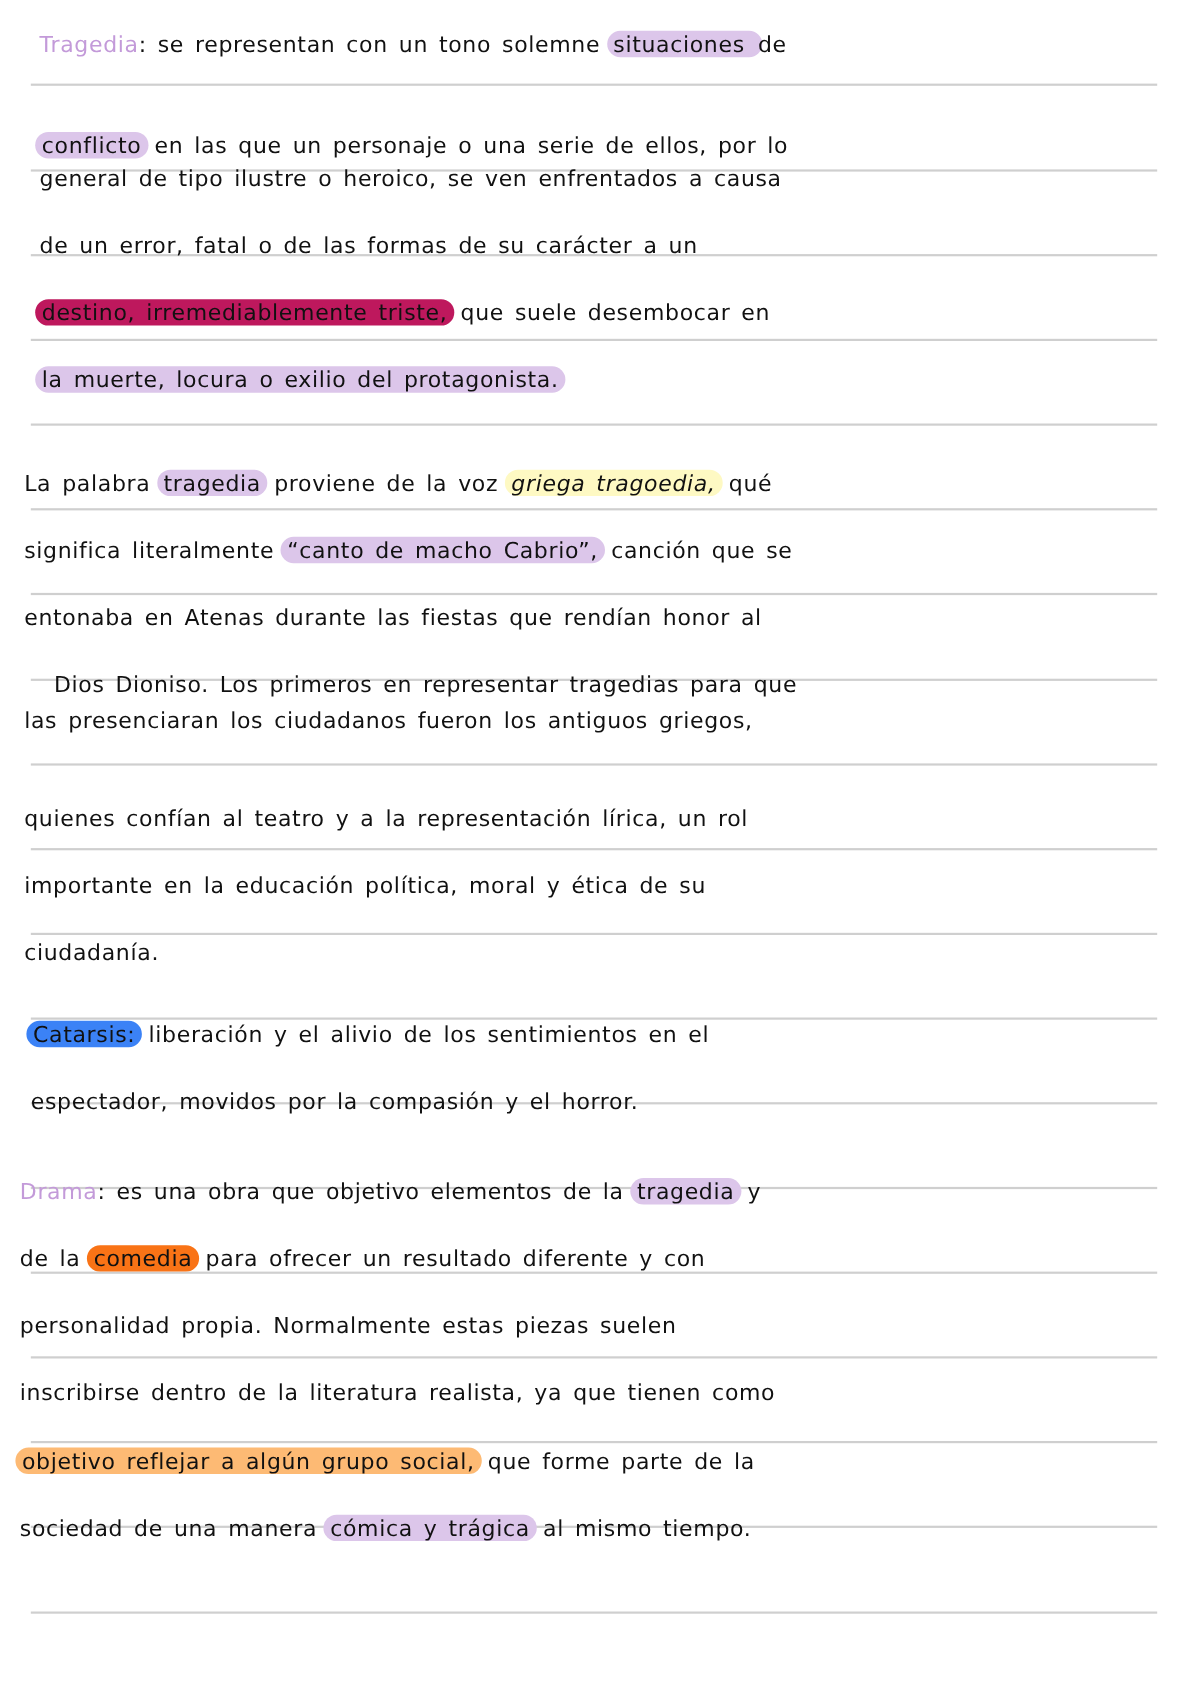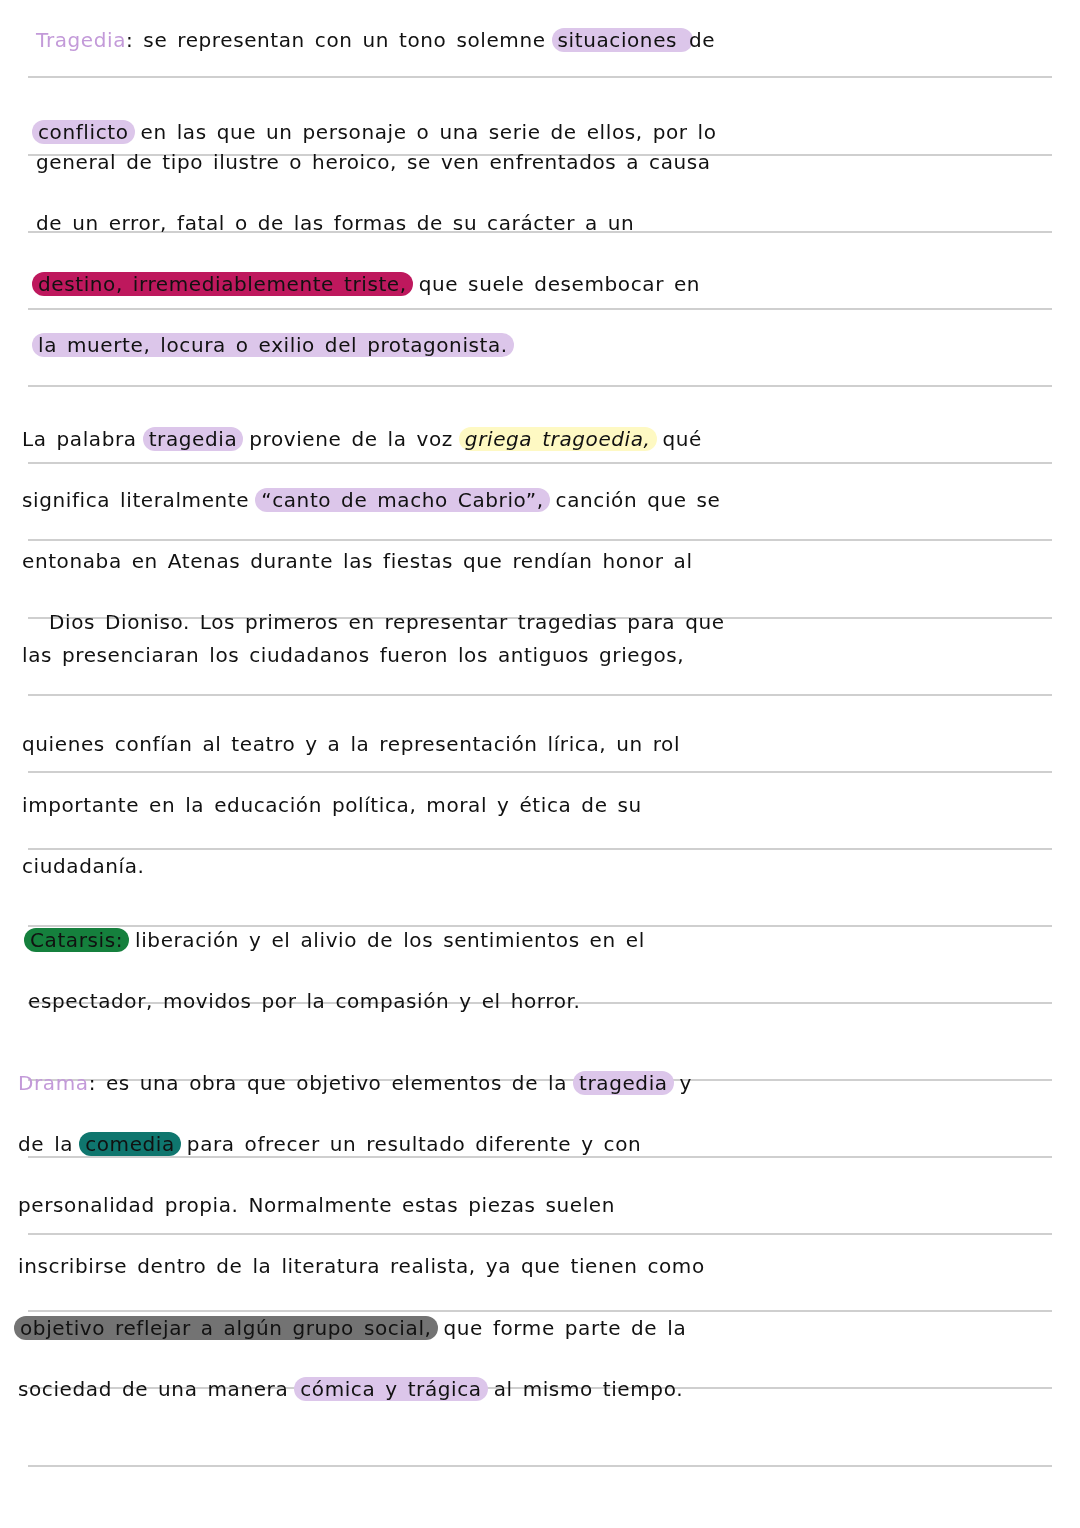--- a/index.html
+++ b/index.html
@@ -49,24 +49,24 @@
       <div class="line" style="top: 419px; left: 22px;"><span>La palabra </span><span class="hl" style="background: rgb(220, 198, 234);">tragedia</span><span> proviene de la voz </span><span class="hl" style="background: #fef9c3; font-style: italic;">griega tragoedia,</span><span> qué</span></div>
       <div class="line" style="top: 480px; left: 22px;"><span>significa literalmente </span><span class="hl" style="background: rgb(220, 198, 234);">“canto de macho Cabrio”,</span><span> canción que se</span></div>
       <div class="line" style="top: 541px; left: 22px;"><span>entonaba en Atenas durante las fiestas que rendían honor al</span></div>
       <div class="line" style="top: 602px; left: 22px; margin-left: 27px;"><span>Dios Dioniso. Los primeros en representar tragedias para que</span></div>
       <div class="line" style="top: 635px; left: 22px;"><span>las presenciaran los ciudadanos fueron los antiguos griegos,</span></div>
       <div class="line" style="top: 724px; left: 22px;"><span>quienes confían al teatro y a la representación lírica, un rol</span></div>
       <div class="line" style="top: 785px; left: 22px;"><span>importante en la educación política, moral y ética de su</span></div>
       <div class="line" style="top: 846px; left: 22px;"><span>ciudadanía.</span></div>
     </div>
   <div id="sec-catarsis">
-      <div class="line" style="top: 920px; left: 28px;"><span class="hl" style="background: #15803d;">Catarsis:</span><span> liberación y el alivio de los sentimientos en el</span></div>
+      <div class="line" style="top: 920px; left: 28px;"><span class="hl" style="background: #3b82f6;">Catarsis:</span><span> liberación y el alivio de los sentimientos en el</span></div>
       <div class="line" style="top: 981px; left: 28px;"><span>espectador, movidos por la compasión y el horror.</span></div>
     </div>
   <div id="sec-drama">
       <div class="line" style="top: 1063px; left: 18px;"><span class="term" style="color: rgb(195, 154, 217);">Drama</span><span>: es una obra que objetivo elementos de la </span><span class="hl" style="background: rgb(220, 198, 234);">tragedia</span><span> y</span></div>
-      <div class="line" style="top: 1124px; left: 18px;"><span>de la </span><span class="hl" style="background: #0f766e;">comedia</span><span> para ofrecer un resultado diferente y con</span></div>
+      <div class="line" style="top: 1124px; left: 18px;"><span>de la </span><span class="hl" style="background: #f97316;">comedia</span><span> para ofrecer un resultado diferente y con</span></div>
       <div class="line" style="top: 1185px; left: 18px;"><span>personalidad propia. Normalmente estas piezas suelen</span></div>
       <div class="line" style="top: 1246px; left: 18px;"><span>inscribirse dentro de la literatura realista, ya que tienen como</span></div>
-      <div class="line" style="top: 1308px; left: 18px;"><span class="hl" style="background: #737373;">objetivo reflejar a algún grupo social,</span><span> que forme parte de la</span></div>
+      <div class="line" style="top: 1308px; left: 18px;"><span class="hl" style="background: #fdba74;">objetivo reflejar a algún grupo social,</span><span> que forme parte de la</span></div>
       <div class="line" style="top: 1369px; left: 18px;"><span>sociedad de una manera </span><span class="hl" style="background: rgb(220, 198, 234);">cómica y trágica</span><span> al mismo tiempo.</span></div>
     </div>
 </div>
 
 </body></html>

